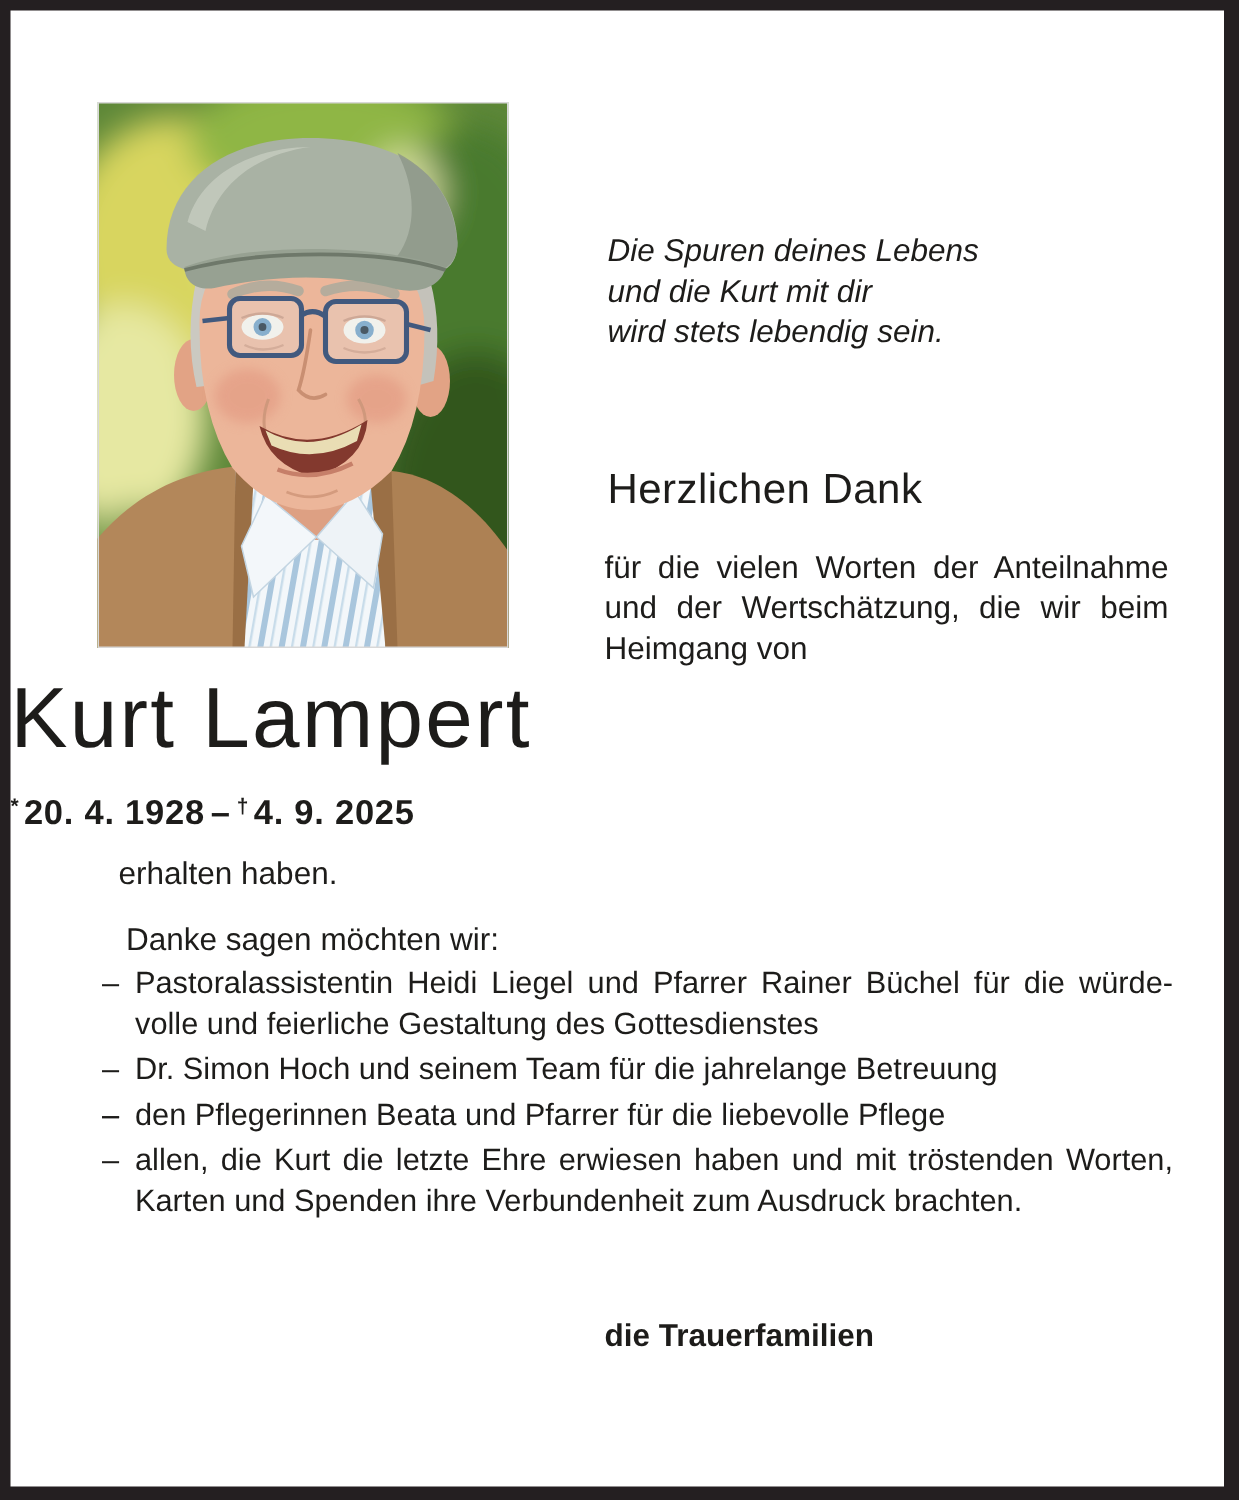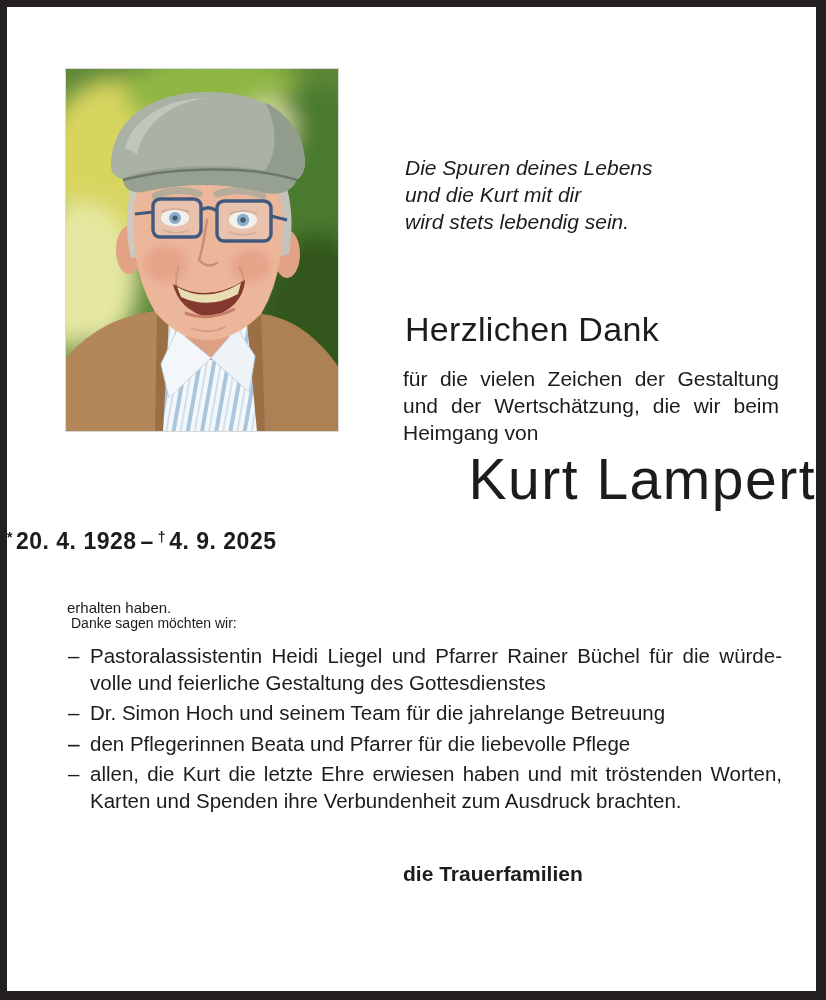--- a/index.html
+++ b/index.html
@@ -5,33 +5,33 @@
   html,body{margin:0;padding:0;background:#ffffff;}
   .page{
     position:relative;width:826px;height:1000px;box-sizing:border-box;
     background:#ffffff;border-style:solid;border-color:#241f21;
     border-width:7px 10px 9px 7px;overflow:hidden;
     font-family:Liberation Sans, sans-serif;color:#1d1c1a;padding-left:29px;
   }
   .abs{position:absolute;}
   .photo{left:58px;top:61px;width:274px;height:364px;}
   .quote{left:398px;top:147px;font-style:italic;font-size:21px;line-height:27px;}
-  .heading{left:398px;top:303px;font-size:34px;letter-spacing:.3px;text-align:right;}
+  .heading{left:398px;top:303px;font-size:28px;letter-spacing:.3px;text-align:right;}
   .intro{left:396px;top:358px;width:376px;font-size:21px;line-height:27px;text-align:justify;}
-  .name{left:0;right:0;top:444px;text-align:right;font-size:57px;letter-spacing:1.5px;line-height:1;}
+  .name{left:0;right:0;top:444px;text-align:left;font-size:57px;letter-spacing:1.5px;line-height:1;}
   .dates{left:0;right:0;top:521px;text-align:left;font-weight:700;font-size:23px;letter-spacing:.5px;}
   .dates .sym{font-size:14px;position:relative;top:-7px;margin-right:3px;font-weight:700;}
   .dates .sep{margin:0 4px;}
-  .received{left:60px;top:564px;font-size:15px;margin-top:28px;}
-  .danke{left:64px;top:608px;font-size:14px;}
+  .received{left:72px;top:564px;font-size:21px;}
+  .danke{left:77px;top:608px;font-size:21px;}
   .thanks-list{left:59px;top:636px;width:716px;list-style:none;margin:0;padding:0;font-size:20.5px;}
   .thanks-list li{position:relative;padding-left:24px;margin:0 0 4px 0;line-height:26.5px;text-align:justify;}
   .thanks-list .bullet{position:absolute;left:2px;top:0;}
   .closing{left:396px;top:853px;font-size:21px;line-height:28px;}
-  .bold{font-weight:700;}
+  .bold{font-weight:700;margin-top:17px;}
   .footer{left:60px;top:925px;font-size:21.5px;}
   .footer .bold{margin-right:6px;}
 </style>
 </head>
 <body>
 
 <div class="page">
 
   <div class="abs photo">
     <svg viewBox="0 0 274 364" width="274" height="364">
@@ -119,21 +119,21 @@
 
       <div>Die Spuren deines Lebens</div>
 
       <div>und die Kurt mit dir</div>
 
       <div>wird stets lebendig sein.</div>
     </div>
 
   <div class="abs heading">Herzlichen Dank</div>
 
-  <div class="abs intro">für die vielen Zeichen der Gestaltung und der Wertschätzung, die wir beim Heimgang von</div>
+  <div class="abs intro">für die vielen Worten der Anteilnahme und der Wertschätzung, die wir beim Heimgang von</div>
 
   <div class="abs name">Kurt Lampert</div>
 
   <div class="abs dates"><span class="sym">*</span><span>20. 4. 1928</span><span class="sep">–</span><span class="sym">†</span><span>4. 9. 2025</span></div>
 
   <div class="abs received">erhalten haben.</div>
 
   <div class="abs danke">Danke sagen möchten wir:</div>
 
   <ul class="abs thanks-list">

